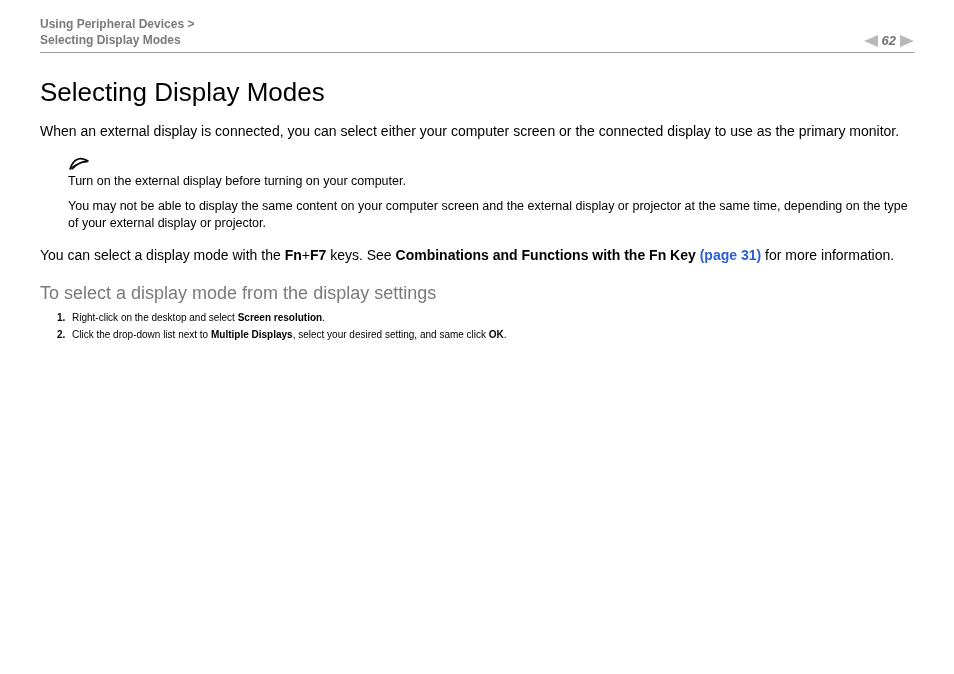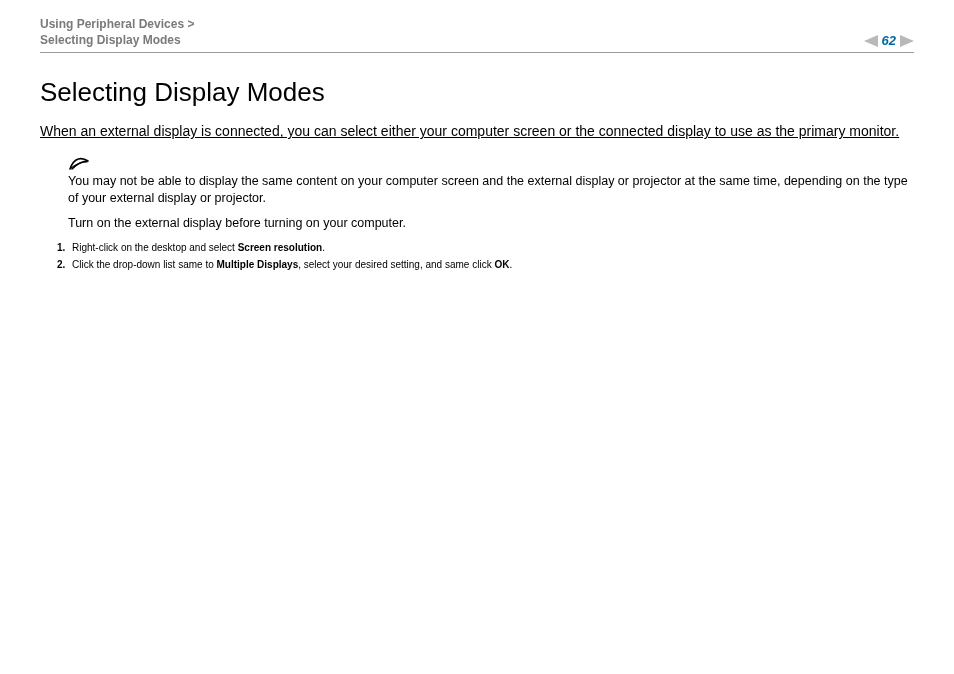--- a/index.html
+++ b/index.html
@@ -33,21 +33,21 @@
   }
   .pagenav {
     display: flex;
     align-items: center;
     gap: 4px;
   }
   .pagenum {
     font-size: 13px;
     font-style: italic;
     font-weight: bold;
-    color: #0369a1;
+    color: #737373;
   }
   .arrow {
     width: 0;
     height: 0;
     display: inline-block;
   }
   .arrow-left {
     border-top: 6px solid transparent;
     border-bottom: 6px solid transparent;
     border-right: 14px solid #b9b9b9;
@@ -59,21 +59,20 @@
   }
   .title {
     font-size: 26px;
     font-weight: normal;
     margin: 24px 0 6px 0;
   }
   .para {
     font-size: 14px;
     line-height: 1.35;
     margin: 14px 0;
-    text-decoration: underline;
   }
   .note-block {
     margin: 14px 0 0 28px;
   }
   .note-icon {
     font-size: 22px;
     color: #000;
     margin-bottom: -2px;
   }
   .note-icon svg { display:block; }
@@ -125,27 +124,31 @@
 
   <p class="para">When an external display is connected, you can select either your computer screen or the connected display to use as the primary monitor.</p>
 
   <div class="note-block">
     <div class="note-icon">
       <svg width="24" height="18" viewBox="0 0 24 18">
         <path d="M2 14 C 6 2, 14 2, 20 6 C 16 6, 10 8, 4 14" fill="none" stroke="#000" stroke-width="1.6" stroke-linecap="round" stroke-linejoin="round"></path>
         <path d="M3 13 C 8 9, 14 7, 19 7" fill="none" stroke="#000" stroke-width="1.2" stroke-linecap="round"></path>
       </svg>
     </div>
+    <p class="note-text">Turn on the external display before turning on your computer.</p>
     <p class="note-text">You may not be able to display the same content on your computer screen and the external display or projector at the same time, depending on the type of your external display or projector.</p>
-    <p class="note-text">Turn on the external display before turning on your computer.</p>
   </div>
 
+  <p class="para">
+    <span>You can select a display mode with the </span><span class="bold">Fn</span><span>+</span><span class="bold">F7</span><span> keys. See </span><span class="bold">Combinations and Functions with the Fn Key</span><span class="link"> (page 31)</span><span> for more information.</span>
+  </p>
 
+  <h2 class="subhead">To select a display mode from the display settings</h2>
   <ol class="steps">
     <li>
       <span>Right-click on the desktop and select </span><span class="bold">Screen resolution</span><span>.</span>
     </li>
     <li>
-      <span>Click the drop-down list same to </span><span class="bold">Multiple Displays</span><span>, select your desired setting, and same click </span><span class="bold">OK</span><span>.</span>
+      <span>Click the drop-down list next to </span><span class="bold">Multiple Displays</span><span>, select your desired setting, and same click </span><span class="bold">OK</span><span>.</span>
     </li>
   </ol>
 
 </div>
 
 </body></html>

